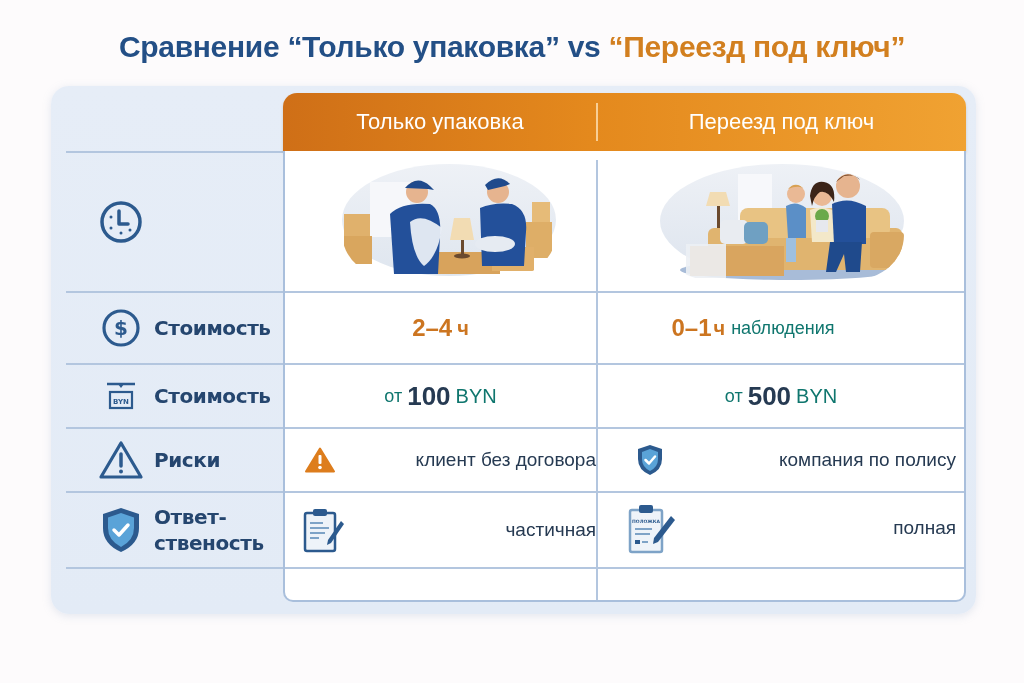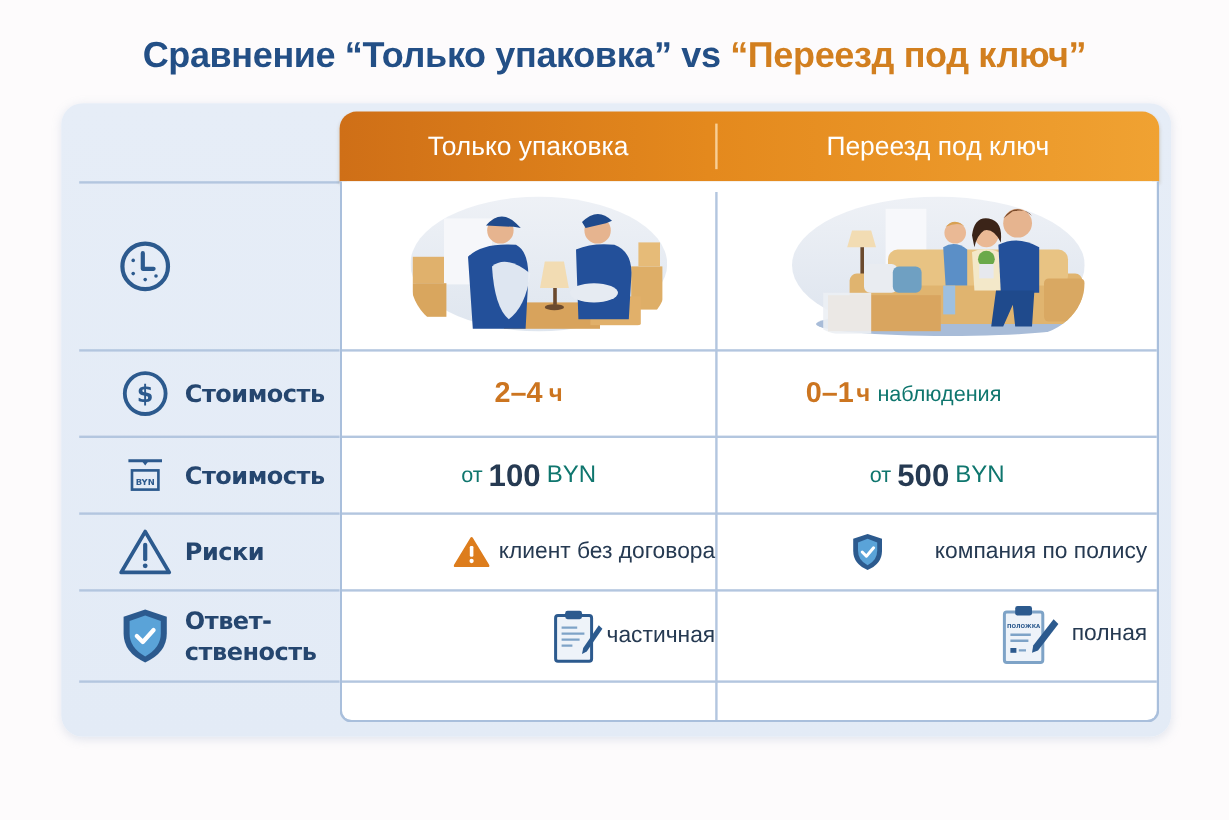--- a/index.html
+++ b/index.html
@@ -59,21 +59,21 @@
   .label-cell .icon { width: 50px; height: 50px; display: flex; align-items: center; justify-content: center; flex: none; }
   .label-cell .label {
     margin-left: 8px; font-size: 20px; color: #25466f; font-weight: bold;
     font-family: "DejaVu Sans", sans-serif; line-height: 26px; letter-spacing: -0.4px;
   }
 
   .val-cell {
     position: absolute; display: flex; align-items: center; justify-content: center;
     white-space: nowrap;
   }
-  .val-cell.left-aligned { justify-content: flex-end; }
+  .val-cell.left-aligned { justify-content: space-between; }
   .orange-big { color: #cc7520; font-size: 24px; font-weight: bold; font-family: "Liberation Sans", sans-serif; }
   .orange-unit { color: #cc7520; font-size: 20px; font-weight: bold; font-family: "Liberation Sans", sans-serif; margin-left: 5px; }
   .small-dark { color: #0f766e; font-size: 18px; font-family: "Liberation Sans", sans-serif; }
   .big-dark { color: #263a52; font-size: 26px; font-weight: bold; font-family: "Liberation Sans", sans-serif; margin: 0 5px; }
   .plain { color: #263a52; font-size: 19px; font-family: "Liberation Sans", sans-serif; }
 
   .illus {
     position: absolute; border-radius: 50px/45px; overflow: hidden;
   }
 </style>

